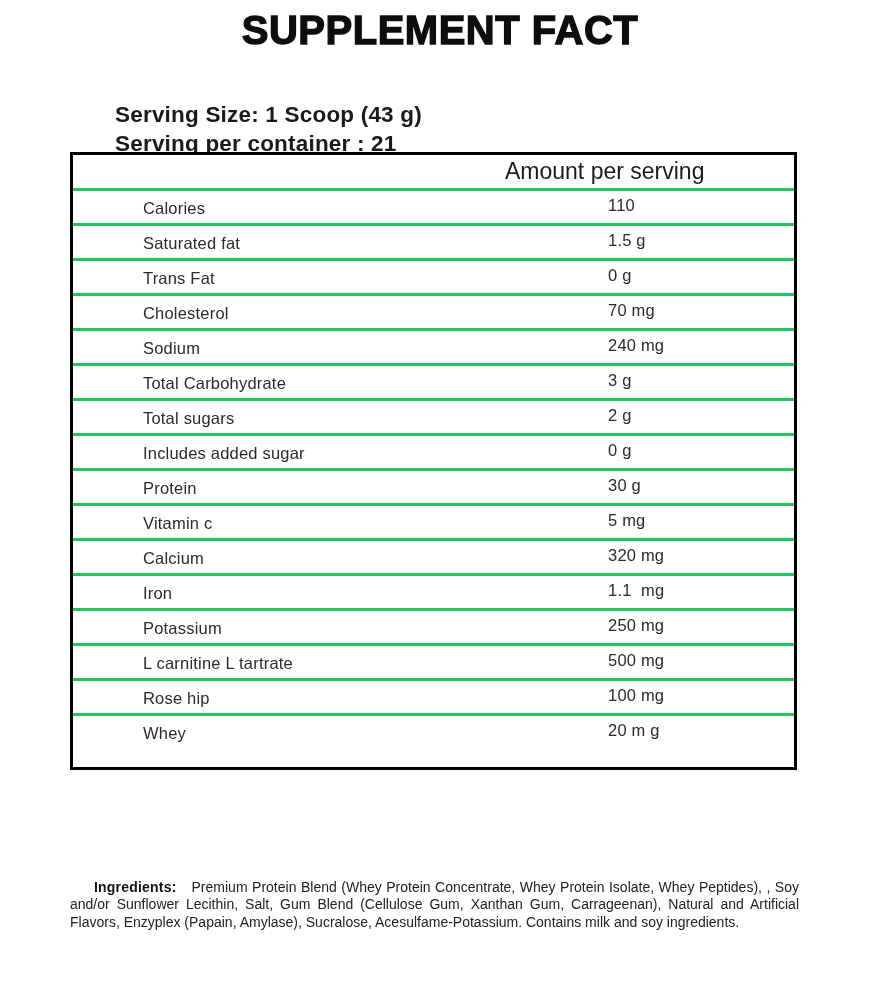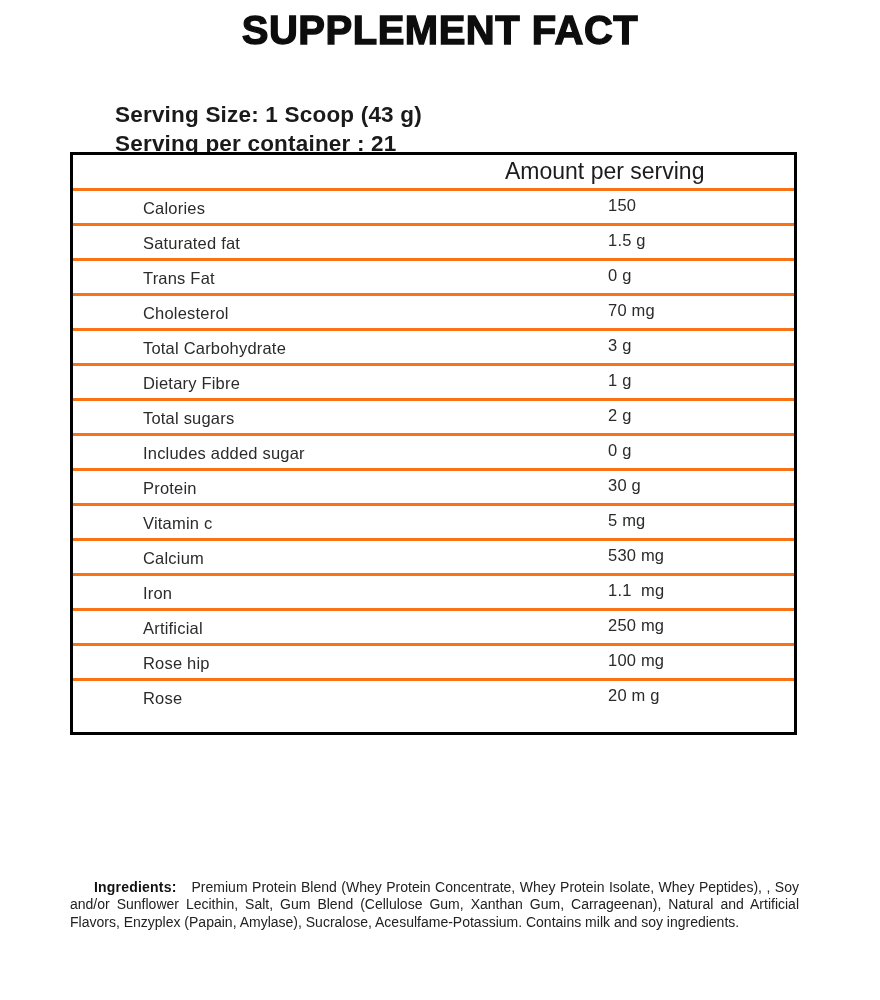--- a/index.html
+++ b/index.html
@@ -49,21 +49,21 @@
   .header-text {
     position: absolute;
     left: 432px; top: 3px;
     font-size: 23px;
     font-weight: 400;
     color: #1c1c1c;
   }
   .table-row {
     position: relative;
     height: 35px;
-    border-top: 3px solid #f97316;
+    border-top: 3px solid #22c55e;
   }
   .table-row:last-child {
     height: 54px;
   }
   .row-label {
     position: absolute;
     left: 70px; top: 8px;
     font-size: 16.5px;
     color: #2b2b2b;
     letter-spacing: 0.2px;
@@ -106,49 +106,49 @@
     <div>Serving per container : 21</div>
   </div>
 
   <div class="facts-table">
     <div class="table-header">
       <span class="header-text">Amount per serving</span>
     </div>
     <div id="rows-container">
   <div class="table-row">
     <span class="row-label">Calories</span>
-    <span class="row-value">150</span>
+    <span class="row-value">110</span>
   </div>
 
 
   <div class="table-row">
     <span class="row-label">Saturated fat</span>
     <span class="row-value">1.5 g</span>
   </div>
 
   <div class="table-row">
     <span class="row-label">Trans Fat</span>
     <span class="row-value">0 g</span>
   </div>
 
   <div class="table-row">
     <span class="row-label">Cholesterol</span>
     <span class="row-value">70 mg</span>
   </div>
 
+  <div class="table-row">
+    <span class="row-label">Sodium</span>
+    <span class="row-value">240 mg</span>
+  </div>
 
   <div class="table-row">
     <span class="row-label">Total Carbohydrate</span>
     <span class="row-value">3 g</span>
   </div>
 
-  <div class="table-row">
-    <span class="row-label">Dietary Fibre</span>
-    <span class="row-value">1 g</span>
-  </div>
 
   <div class="table-row">
     <span class="row-label">Total sugars</span>
     <span class="row-value">2 g</span>
   </div>
 
   <div class="table-row">
     <span class="row-label">Includes added sugar</span>
     <span class="row-value">0 g</span>
   </div>
@@ -158,42 +158,46 @@
     <span class="row-value">30 g</span>
   </div>
 
   <div class="table-row">
     <span class="row-label">Vitamin c</span>
     <span class="row-value">5 mg</span>
   </div>
 
   <div class="table-row">
     <span class="row-label">Calcium</span>
-    <span class="row-value">530 mg</span>
+    <span class="row-value">320 mg</span>
   </div>
 
   <div class="table-row">
     <span class="row-label">Iron</span>
     <span class="row-value">1.1  mg</span>
   </div>
 
   <div class="table-row">
-    <span class="row-label">Artificial</span>
+    <span class="row-label">Potassium</span>
     <span class="row-value">250 mg</span>
   </div>
 
+  <div class="table-row">
+    <span class="row-label">L carnitine L tartrate</span>
+    <span class="row-value">500 mg</span>
+  </div>
 
 
   <div class="table-row">
     <span class="row-label">Rose hip</span>
     <span class="row-value">100 mg</span>
   </div>
 
   <div class="table-row">
-    <span class="row-label">Rose</span>
+    <span class="row-label">Whey</span>
     <span class="row-value">20 m g</span>
   </div>
 </div>
   </div>
 
   <p class="ingredients"><span class="ing-label">Ingredients:</span><span>Premium Protein Blend (Whey Protein Concentrate, Whey Protein Isolate, Whey Peptides), , Soy and/or Sunflower Lecithin, Salt, Gum Blend (Cellulose Gum, Xanthan Gum, Carrageenan), Natural and Artificial Flavors, Enzyplex (Papain, Amylase), Sucralose, Acesulfame-Potassium. Contains milk and soy ingredients.</span></p>
 
 </div>
 
 </body></html>

